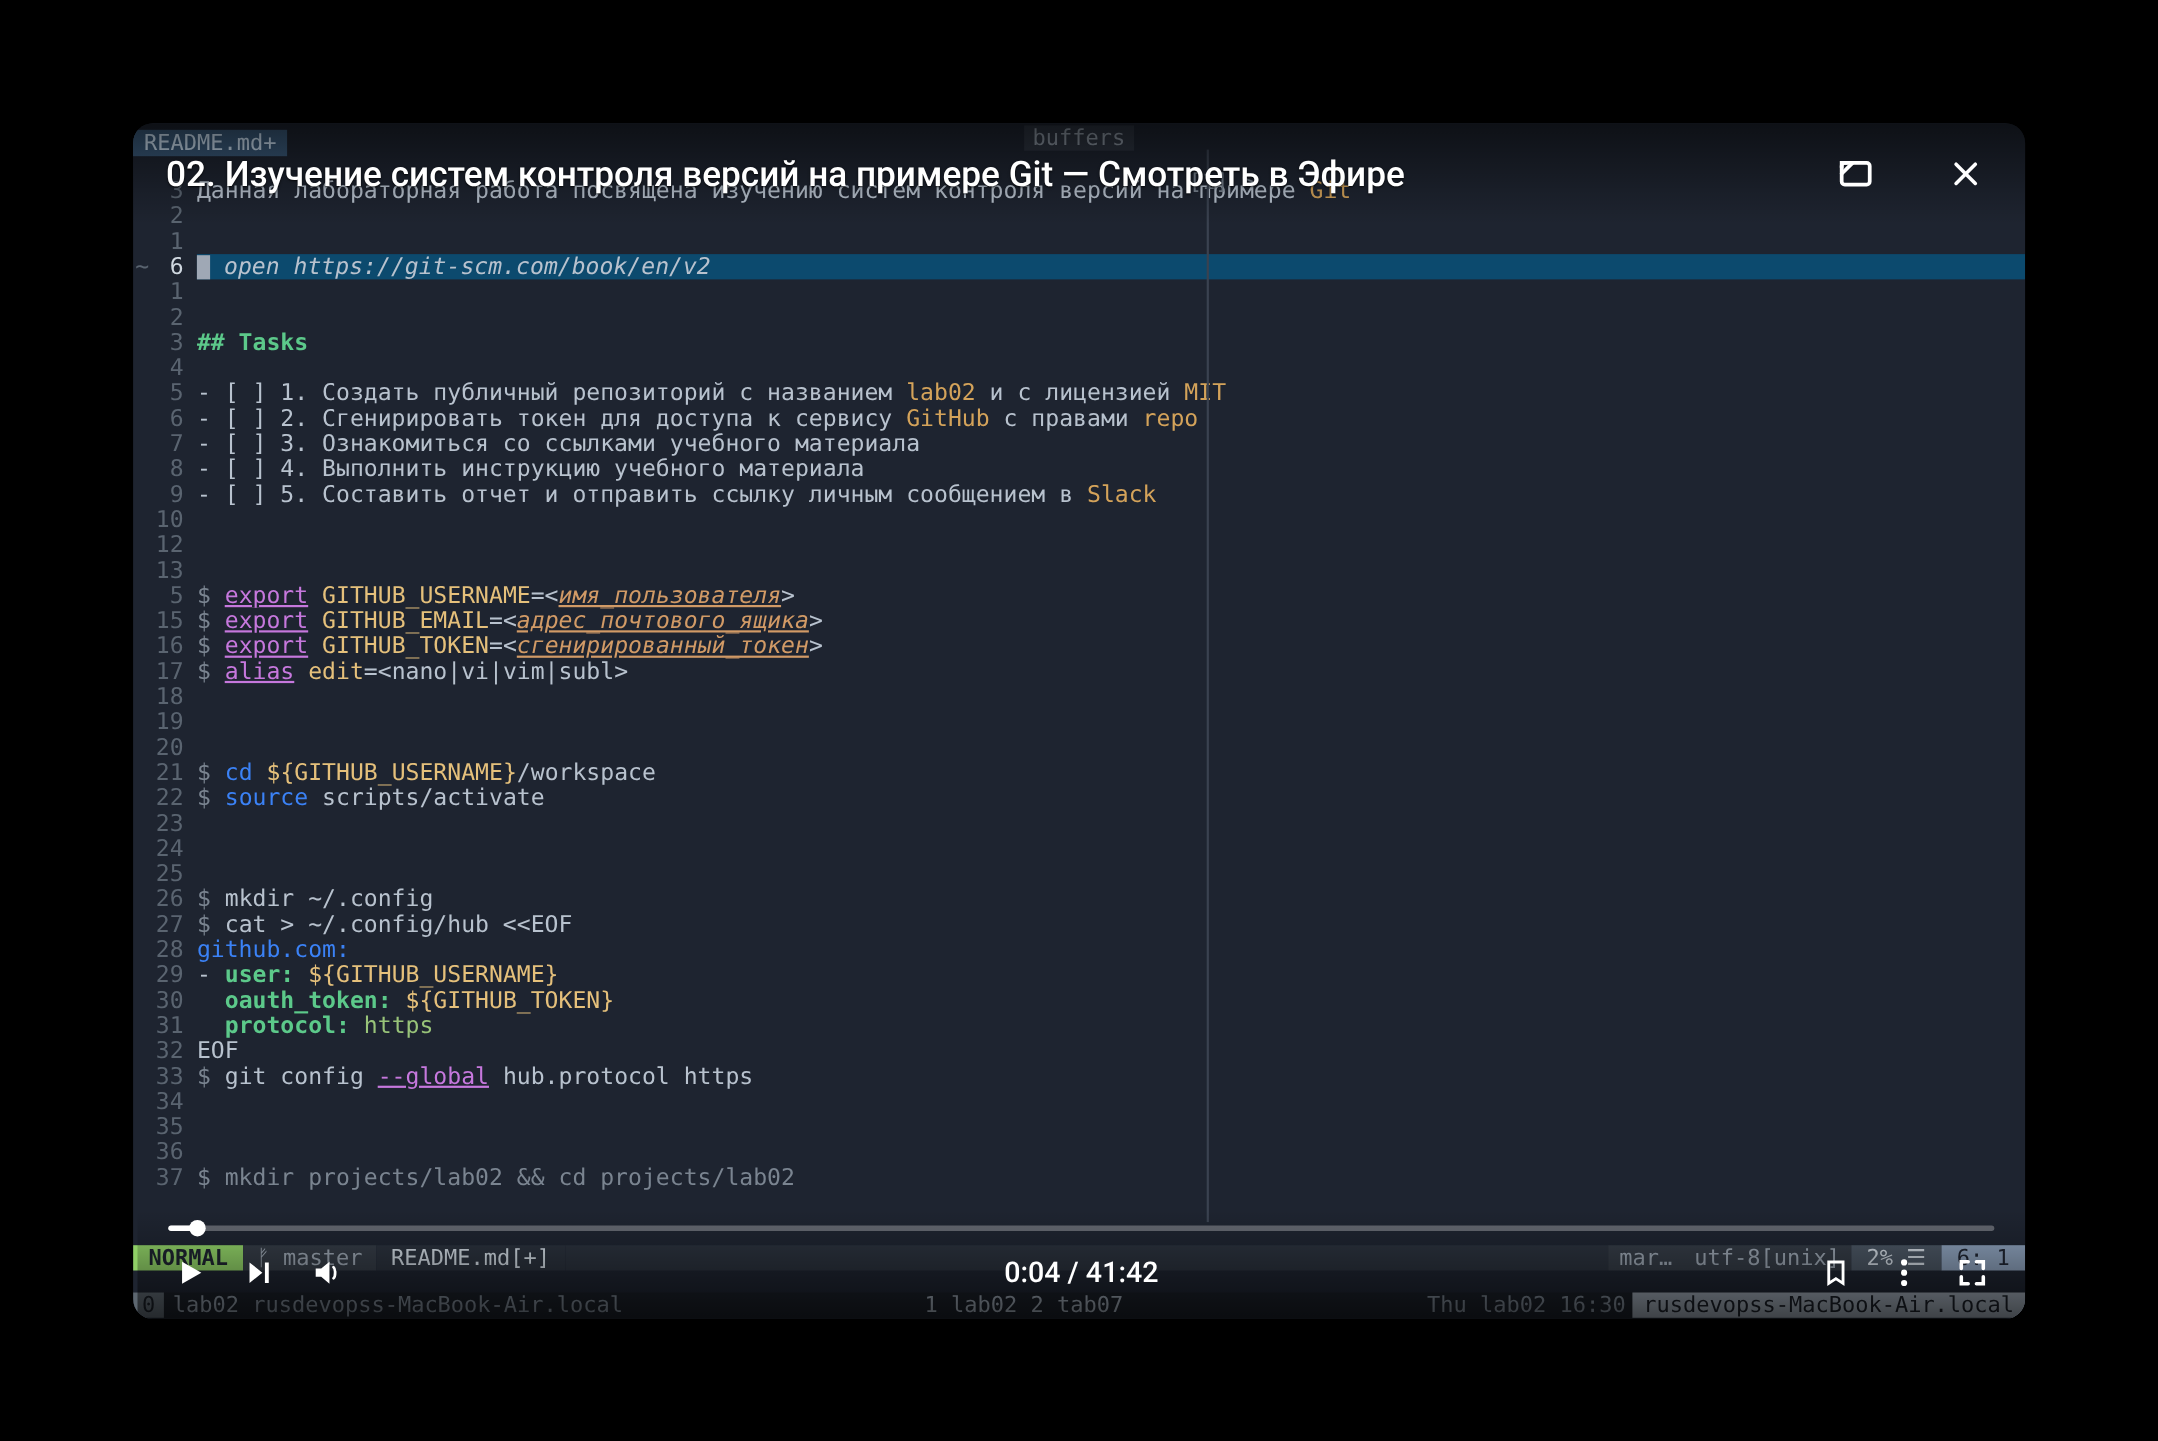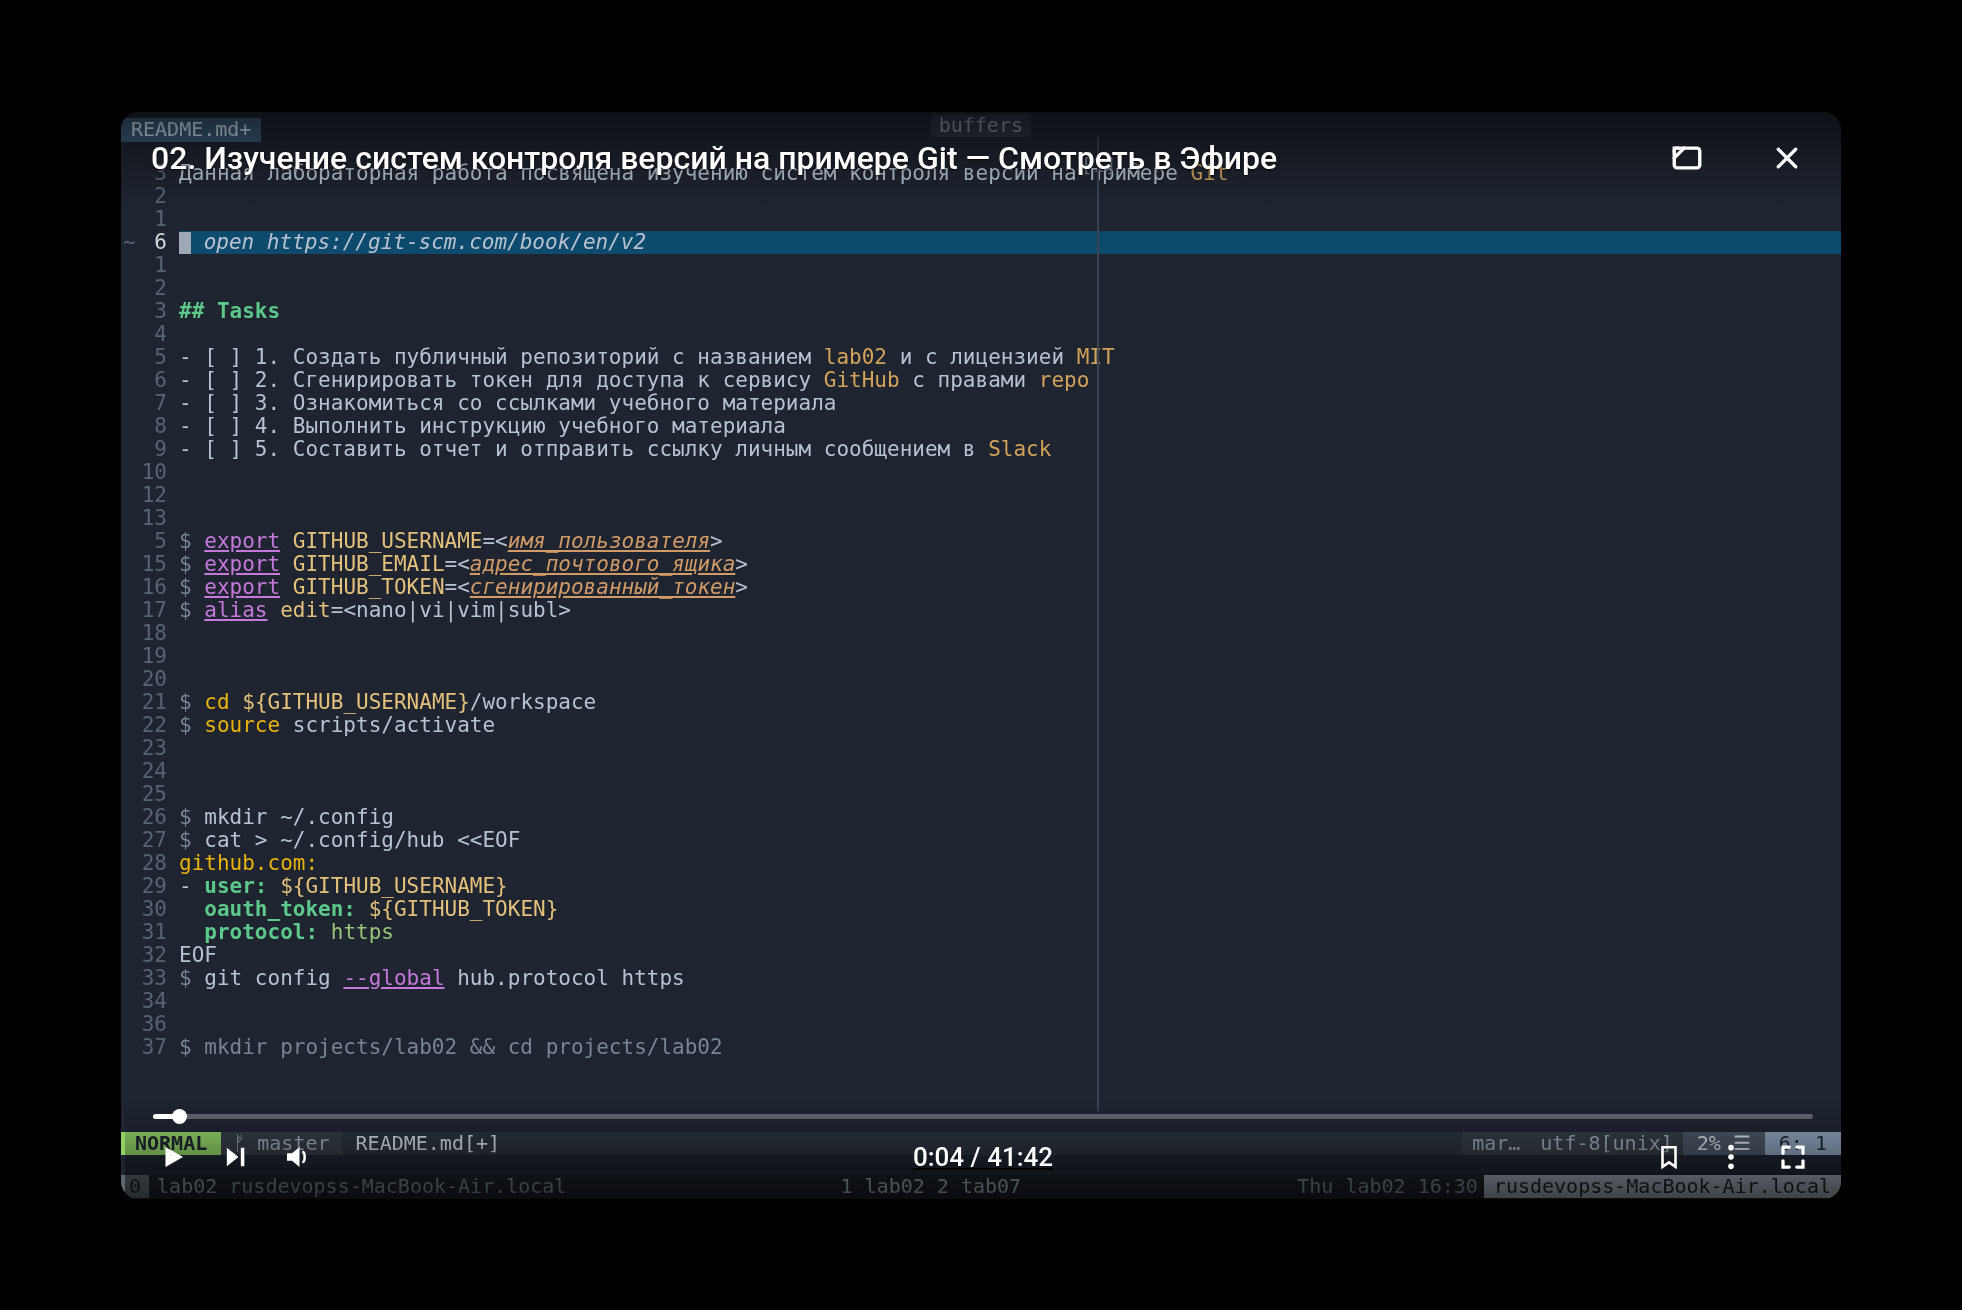--- a/index.html
+++ b/index.html
@@ -66,21 +66,21 @@
     user-select:none;
   }
   .tilde { position:absolute; left:0; color:#5a6470; padding-left:2px;}
   .line-content { flex:1; padding-right:6px; }
   .current-line .line-content { background:#0c4a6e;font-style:italic; }
   .current-line .gutter { color:#d0d8e0; }
   .cursor-block { background:#9fa8b5; color:#1e2430; display:inline-block; width:12px; height:22px; vertical-align:text-bottom;}
   .hl-h2 { color:#5cc98a; font-weight:bold; }
   .hl-code { color:#d4a35a; }
   .hl-key { color:#5cc98a; font-weight:bold; }
-  .hl-cmd { color:#eab308; }
+  .hl-cmd { color:#3b82f6; }
   .hl-exp { color:#c678dd;text-decoration:underline; }
   .hl-var { color:#e5c07b; }
   .hl-str { color:#98c379; }
   .hl-ph  { color:#d19a66; font-style:italic; text-decoration:underline; }
   .hl-dim { color:#7a8490; }
   .splitter {
     position:absolute; top:24px; bottom:88px; left:976px; width:2px; background:#3a4250;
   }
   
   .vim-status {
@@ -105,21 +105,20 @@
   .tmux .host{ color:#7a8490; padding:0 4px;}
   .tmux .mid { flex:1; text-align:center; color:#9aa4b0;}
   .tmux .rt  { color:#7a8490; padding:0 6px;}
   .tmux .rhost{ background:#9aa4b0; color:#1a1f27; padding:0 10px;}
   
   .controls {
     position:absolute; left:4px; right:0; bottom:0;
     padding:14px 28px 22px 28px;
     z-index:20;
     background:linear-gradient(to top,rgba(0,0,0,0.6),rgba(0,0,0,0.15) 70%,transparent);
-    text-decoration:underline;
   }
   .progress {
     height:5px; background:rgba(255,255,255,0.28); border-radius:3px;
     position:relative; margin-bottom:18px;
   }
   .progress-fill {
     position:absolute; left:0; top:0; bottom:0; width:1.6%;
     background:#fff; border-radius:3px;
   }
   .progress-fill::after{
@@ -177,20 +176,21 @@
         <div class="line"><div class="gutter">25</div><div class="line-content"></div></div>
         <div class="line"><div class="gutter">26</div><div class="line-content"><span class="hl-dim">$ </span>mkdir ~/.config</div></div>
         <div class="line"><div class="gutter">27</div><div class="line-content"><span class="hl-dim">$ </span>cat &gt; ~/.config/hub &lt;&lt;EOF</div></div>
         <div class="line"><div class="gutter">28</div><div class="line-content"><span class="hl-cmd">github.com:</span></div></div>
         <div class="line"><div class="gutter">29</div><div class="line-content">- <span class="hl-key">user:</span> <span class="hl-var">${GITHUB_USERNAME}</span></div></div>
         <div class="line"><div class="gutter">30</div><div class="line-content">  <span class="hl-key">oauth_token:</span> <span class="hl-var">${GITHUB_TOKEN}</span></div></div>
         <div class="line"><div class="gutter">31</div><div class="line-content">  <span class="hl-key">protocol:</span> <span class="hl-str">https</span></div></div>
         <div class="line"><div class="gutter">32</div><div class="line-content">EOF</div></div>
         <div class="line"><div class="gutter">33</div><div class="line-content"><span class="hl-dim">$ </span>git config <span class="hl-exp">--global</span> hub.protocol https</div></div>
         <div class="line"><div class="gutter">34</div><div class="line-content"></div></div>
+        <div class="line"><div class="gutter">35</div><div class="line-content"></div></div>
         <div class="line"><div class="gutter">36</div><div class="line-content"></div></div>
         <div class="line"><div class="gutter">37</div><div class="line-content"><span class="hl-dim">$ mkdir projects/lab02 &amp;&amp; cd projects/lab02</span></div></div>
       </div>
     <div class="splitter"></div>
 
     <div class="vim-status">
       <div class="st-mode">NORMAL</div>
       <div class="st-branch">ᚠ master</div>
       <div class="st-file">README.md[+]</div>
       <div class="st-sep"></div>

